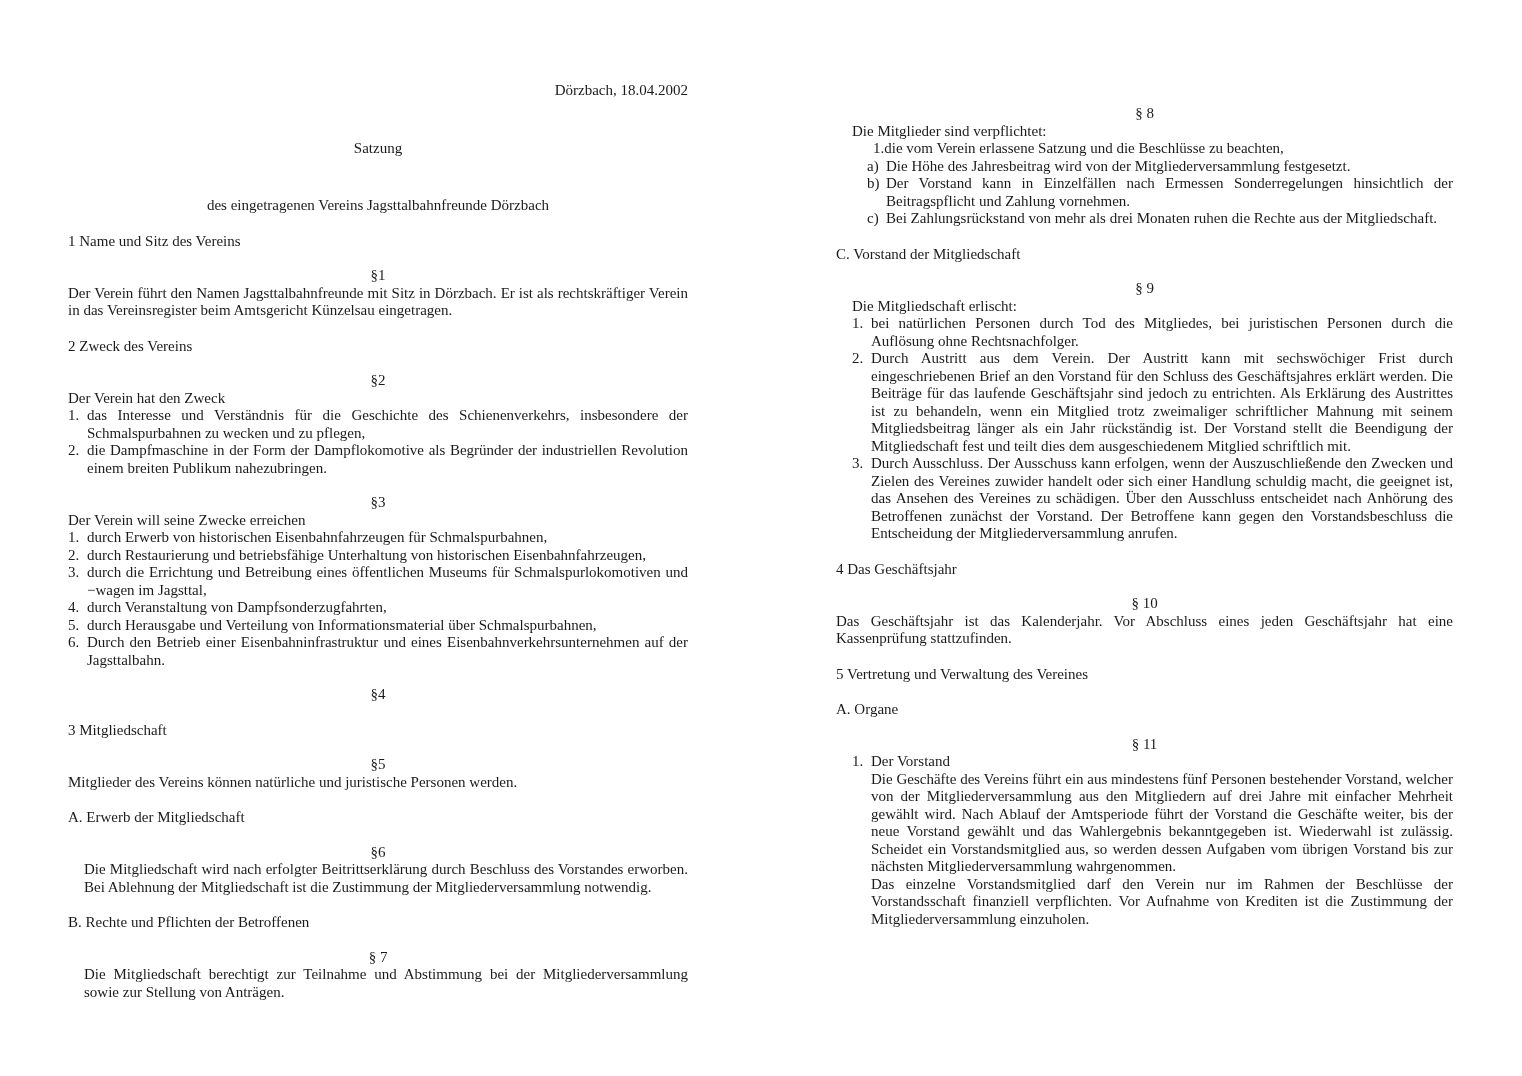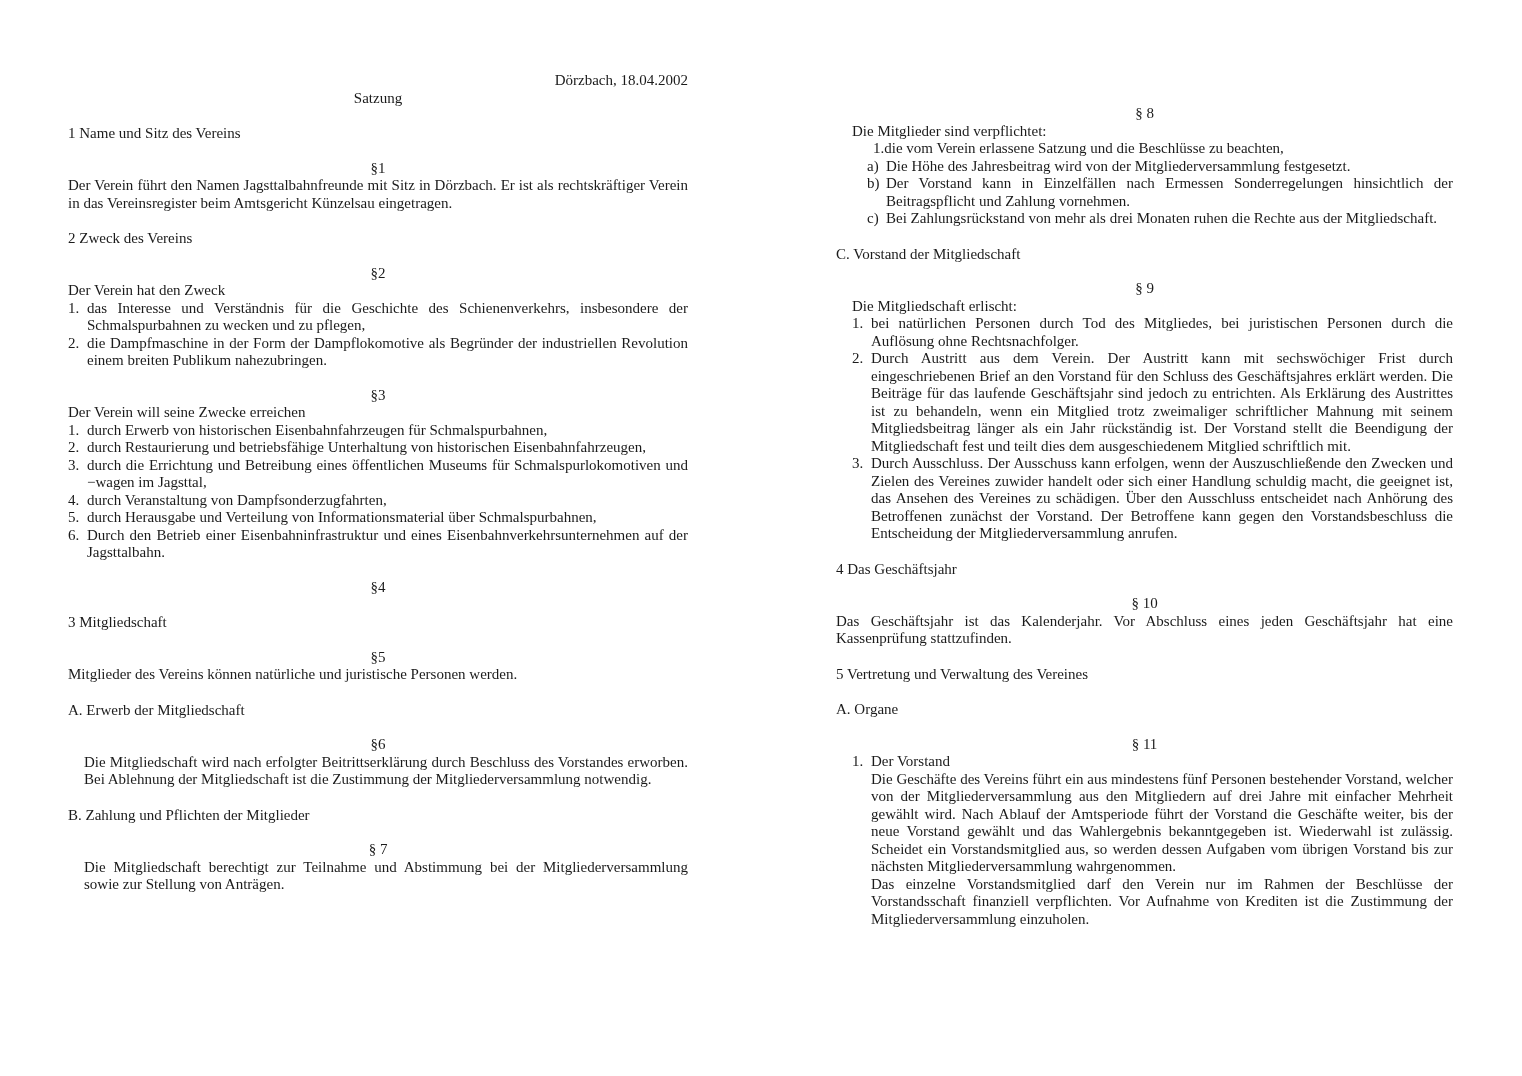--- a/index.html
+++ b/index.html
@@ -8,26 +8,26 @@
     width: 1522px;
     height: 1076px;
     background: #ffffff;
     font-family: "Liberation Serif", "DejaVu Serif", serif;
     font-size: 15px;
     line-height: 17.5px;
     color: #1b1b1b;
     overflow: hidden;
   }
   .col { position: absolute; }
-  #col-left  { left: 68px;  top: 72px;  width: 620px; font-family: Liberation Serif, serif; }
+  #col-left  { left: 68px;  top: 82px;  width: 620px; font-family: Liberation Serif, serif; }
   #col-right { left: 836px; top: 105px; width: 617px; }
 
   .b { margin: 0; }
   .right  { text-align: right; }
-  .center { text-align: center; }
+  .center { text-align: center; margin-top: 40px; }
   .sig    { text-align: center; margin-top: 17px; }
   .h      { margin-top: 18px; }
   .just   { text-align: justify; }
   .line   { text-align: left; }
 
   .lv1 { padding-left: 16px; }
   .lv2 { padding-left: 37px; }
   .lv3 { padding-left: 31px; }
 
   .li { display: flex; align-items: flex-start; }
@@ -36,20 +36,21 @@
 
   .col > .b:first-child { margin-top: 0; }
 </style>
 </head>
 <body>
 
 <div class="page">
   <div class="col" id="col-left">
       <div class="b right">Dörzbach, 18.04.2002</div>
       <div class="b center">Satzung</div>
+      <div class="b center">des eingetragenen Vereins Jagsttalbahnfreunde Dörzbach</div>
       <div class="b h">1 Name und Sitz des Vereins</div>
       <div class="b sig">§1</div>
       <div class="b just">Der Verein führt den Namen Jagsttalbahnfreunde mit Sitz in Dörzbach. Er ist als rechtskräftiger Verein in das Vereinsregister beim Amtsgericht Künzelsau eingetragen.</div>
       <div class="b h">2 Zweck des Vereins</div>
       <div class="b sig">§2</div>
       <div class="b just">Der Verein hat den Zweck</div>
       <div class="b list">
         <div class="li">
           <span class="m">1.</span>
           <div class="x just">das Interesse und Verständnis für die Geschichte des Schienenverkehrs, insbesondere der Schmalspurbahnen zu wecken und zu pflegen,</div>
@@ -87,21 +88,21 @@
           <div class="x just">Durch den Betrieb einer Eisenbahninfrastruktur und eines Eisenbahnverkehrsunternehmen auf der Jagsttalbahn.</div>
         </div>
       </div>
       <div class="b sig">§4</div>
       <div class="b h">3 Mitgliedschaft</div>
       <div class="b sig">§5</div>
       <div class="b just">Mitglieder des Vereins können natürliche und juristische Personen werden.</div>
       <div class="b h">A. Erwerb der Mitgliedschaft</div>
       <div class="b sig">§6</div>
       <div class="b just lv1">Die Mitgliedschaft wird nach erfolgter Beitrittserklärung durch Beschluss des Vorstandes erworben. Bei Ablehnung der Mitgliedschaft ist die Zustimmung der Mitgliederversammlung notwendig.</div>
-      <div class="b h">B. Zahlung und Pflichten der Mitglieder</div>
+      <div class="b h">B. Rechte und Pflichten der Betroffenen</div>
       <div class="b sig">§ 7</div>
       <div class="b just lv1">Die Mitgliedschaft berechtigt zur Teilnahme und Abstimmung bei der Mitgliederversammlung sowie zur Stellung von Anträgen.</div>
     </div>
   <div class="col" id="col-right">
       <div class="b sig">§ 8</div>
       <div class="b just lv1">Die Mitglieder sind verpflichtet:</div>
       <div class="b line lv2">1.die vom Verein erlassene Satzung und die Beschlüsse zu beachten,</div>
       <div class="b list lv3">
         <div class="li">
           <span class="m">a)</span>

